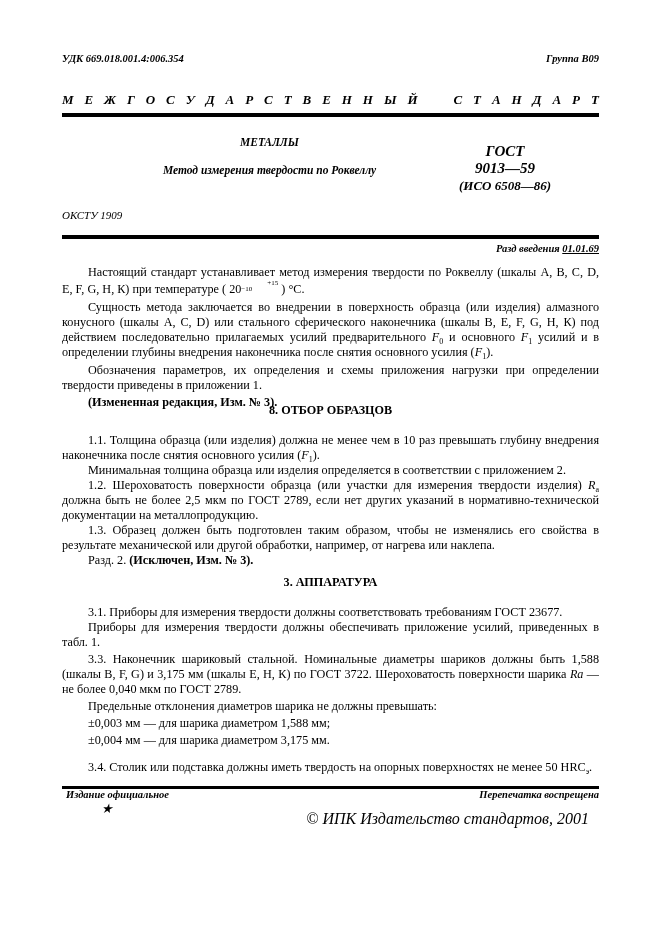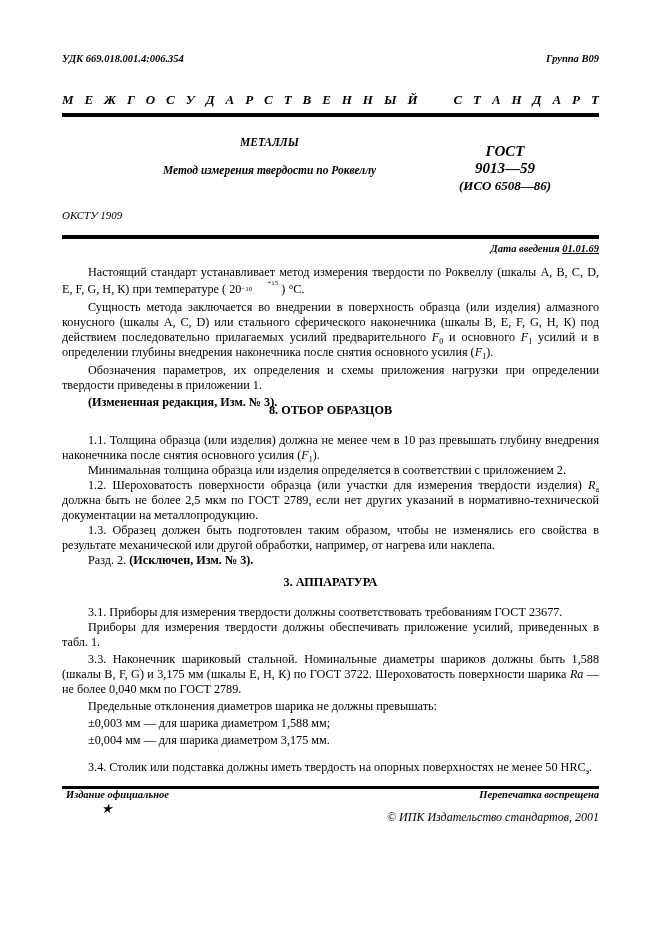--- a/index.html
+++ b/index.html
@@ -37,21 +37,21 @@
     }
     .body p { margin: 0; text-indent: 26px; }
     .body p.left { text-align: left; }
     .heading { position: absolute; left: 62px; width: 537px; text-align: center; font-weight: bold; font-size: 12.2px; }
     sub { font-size: 8px; vertical-align: -3px; line-height: 0; }
     sup.frac { display: inline-block; vertical-align: 2px; font-size: 7px; line-height: 6px; text-align: left; }
     i { font-style: italic; }
     .footer-left { left: 66px; top: 789px; font-size: 10.5px; font-weight: bold; }
     .footer-right { right: 62px; top: 789px; font-size: 10.5px; font-weight: bold; }
     .star { left: 101px; top: 801px; font-size: 13px; }
-    .copyright { right: 62px; top: 810px; font-size: 12px; text-align: center; }
+    .copyright { right: 72px; top: 810px; font-size: 16px; text-align: center; }
   </style>
 </head>
 <body>
 
 <div class="abs udk">УДК 669.018.001.4:006.354</div>
 <div class="abs group">Группа В09</div>
 
 <div class="abs interstate">
   <span>М</span>
   <span>Е</span>
@@ -89,21 +89,21 @@
 </div>
 <div class="abs gost-block">
   <div class="g1">ГОСТ</div>
   <div class="g2">9013—59</div>
   <div class="g3">(ИСО 6508—86)</div>
 </div>
 <div class="abs okstu">ОКСТУ 1909</div>
 <div class="rule-thick" style="top:235px;"></div>
 
 <div class="abs date">
-  <span>Дата введения</span>
+  <span>Разд введения</span>
   <u>01.01.69</u>
 </div>
 
 <div class="body" style="top:265px;">
   <p><span>Настоящий стандарт устанавливает метод измерения твердости по Роквеллу (шкалы А, В, С, D, Е, F, G, Н, К) при температуре (</span> <span>20</span><sup class="frac"><span>+15</span><br><span>−10</span></sup> <span>) °С.</span></p>
   <p style="margin-top:3px;"><span>Сущность метода заключается во внедрении в поверхность образца (или изделия) алмазного конусного (шкалы А, С, D) или стального сферического наконечника (шкалы В, Е, F, G, Н, К) под действием последовательно прилагаемых усилий предварительного </span><i>F</i><sub>0</sub><span> и основного </span><i>F</i><sub>1</sub><span> усилий и в определении глубины внедрения наконечника после снятия основного усилия (</span><i>F</i><sub>1</sub><span>).</span></p>
   <p style="margin-top:3px;">Обозначения параметров, их определения и схемы приложения нагрузки при определении твердости приведены в приложении 1.</p>
   <p class="b" style="margin-top:2px;">(Измененная редакция, Изм. № 3).</p>
 </div>
 

